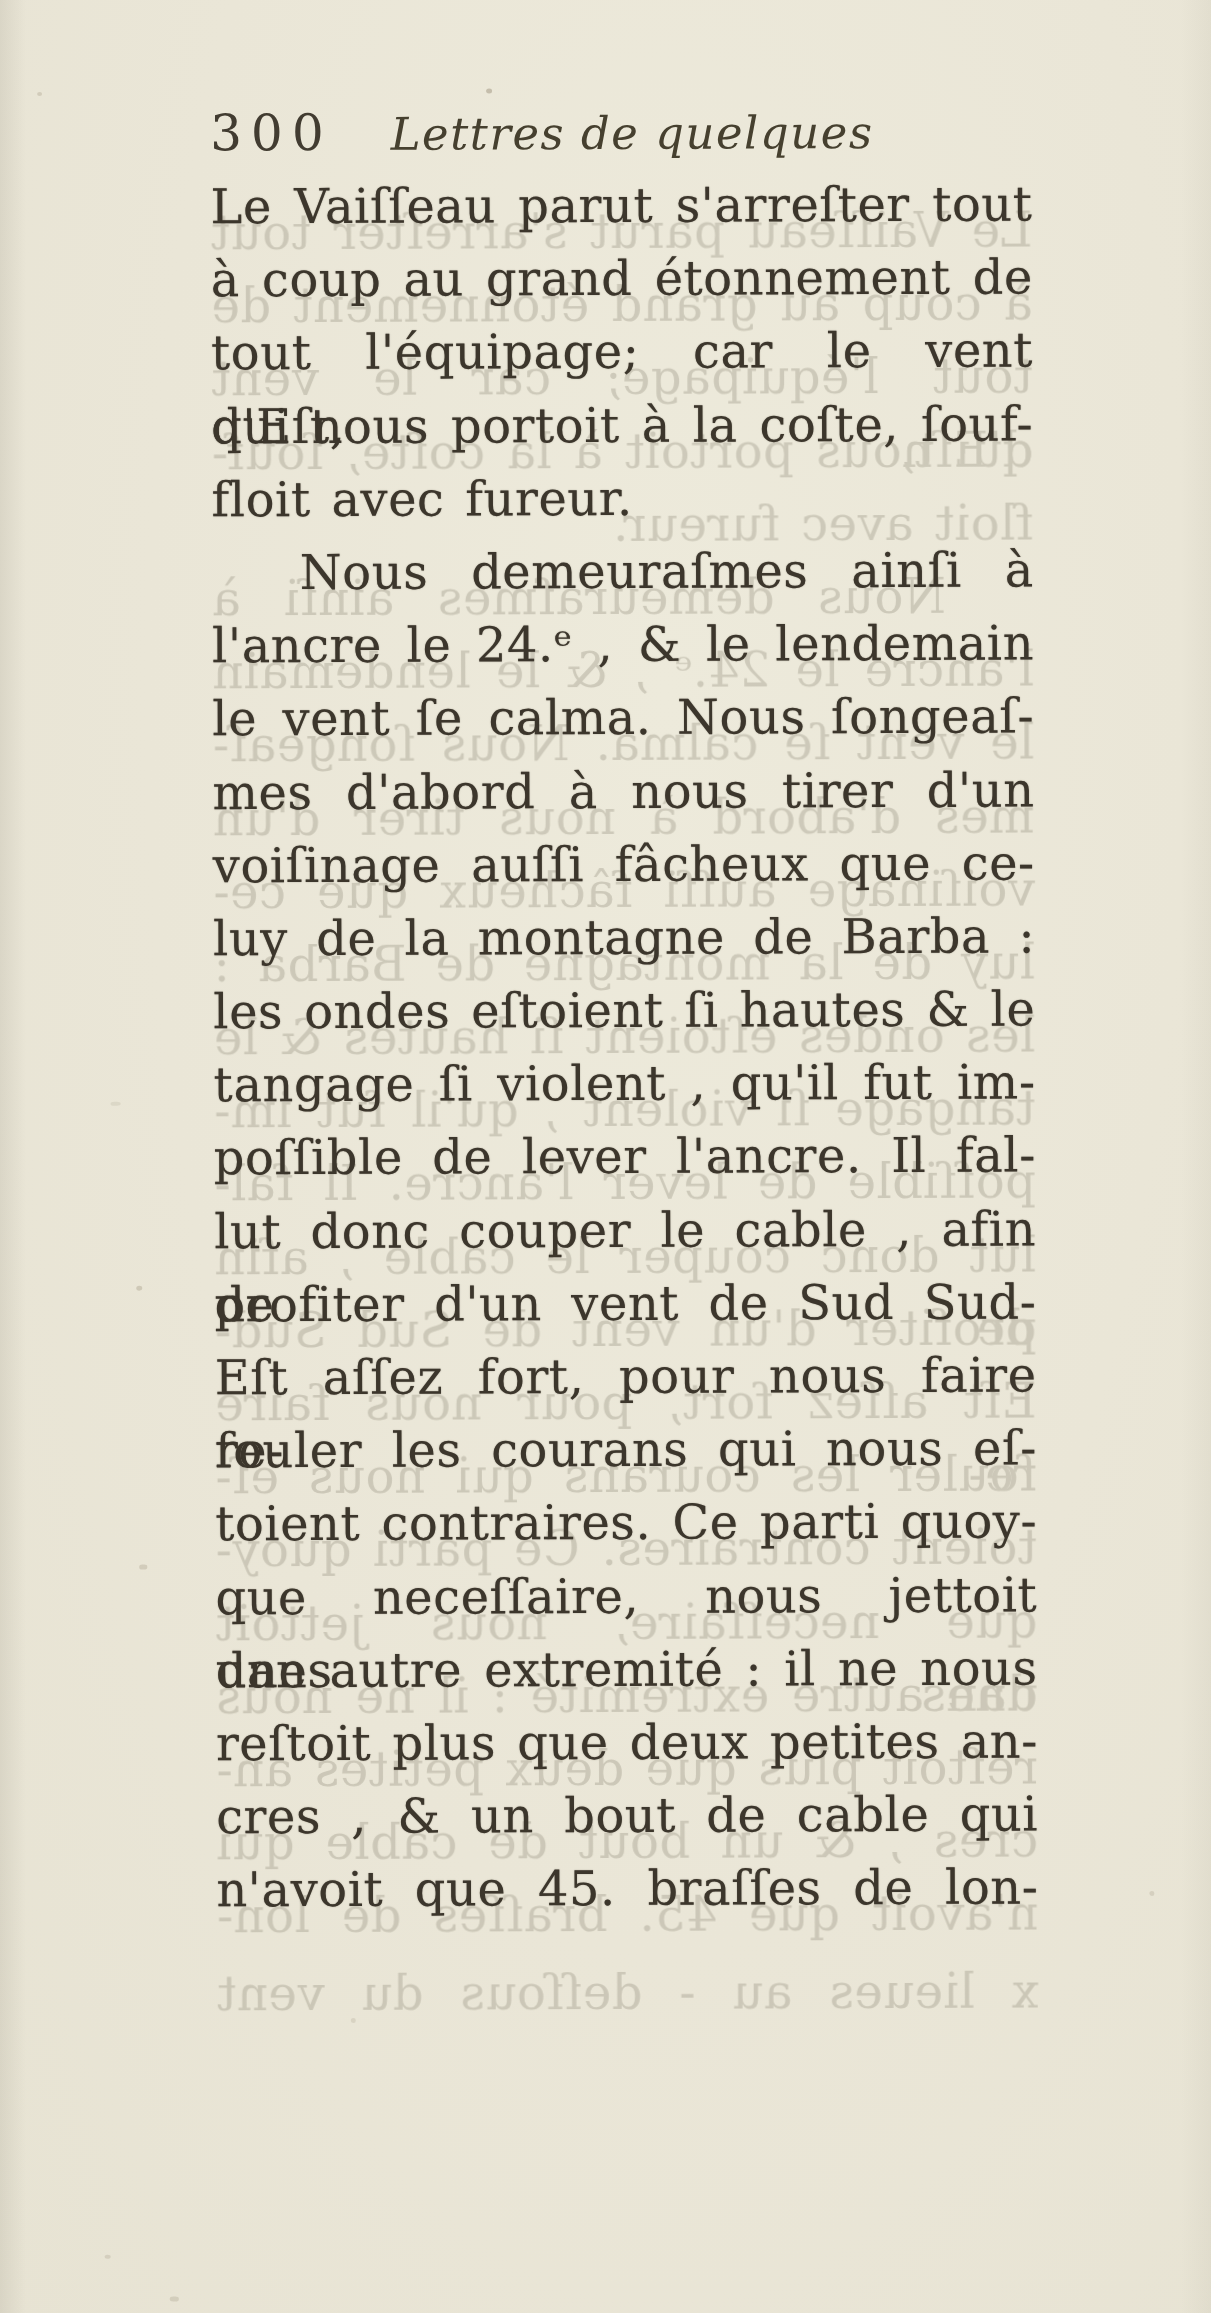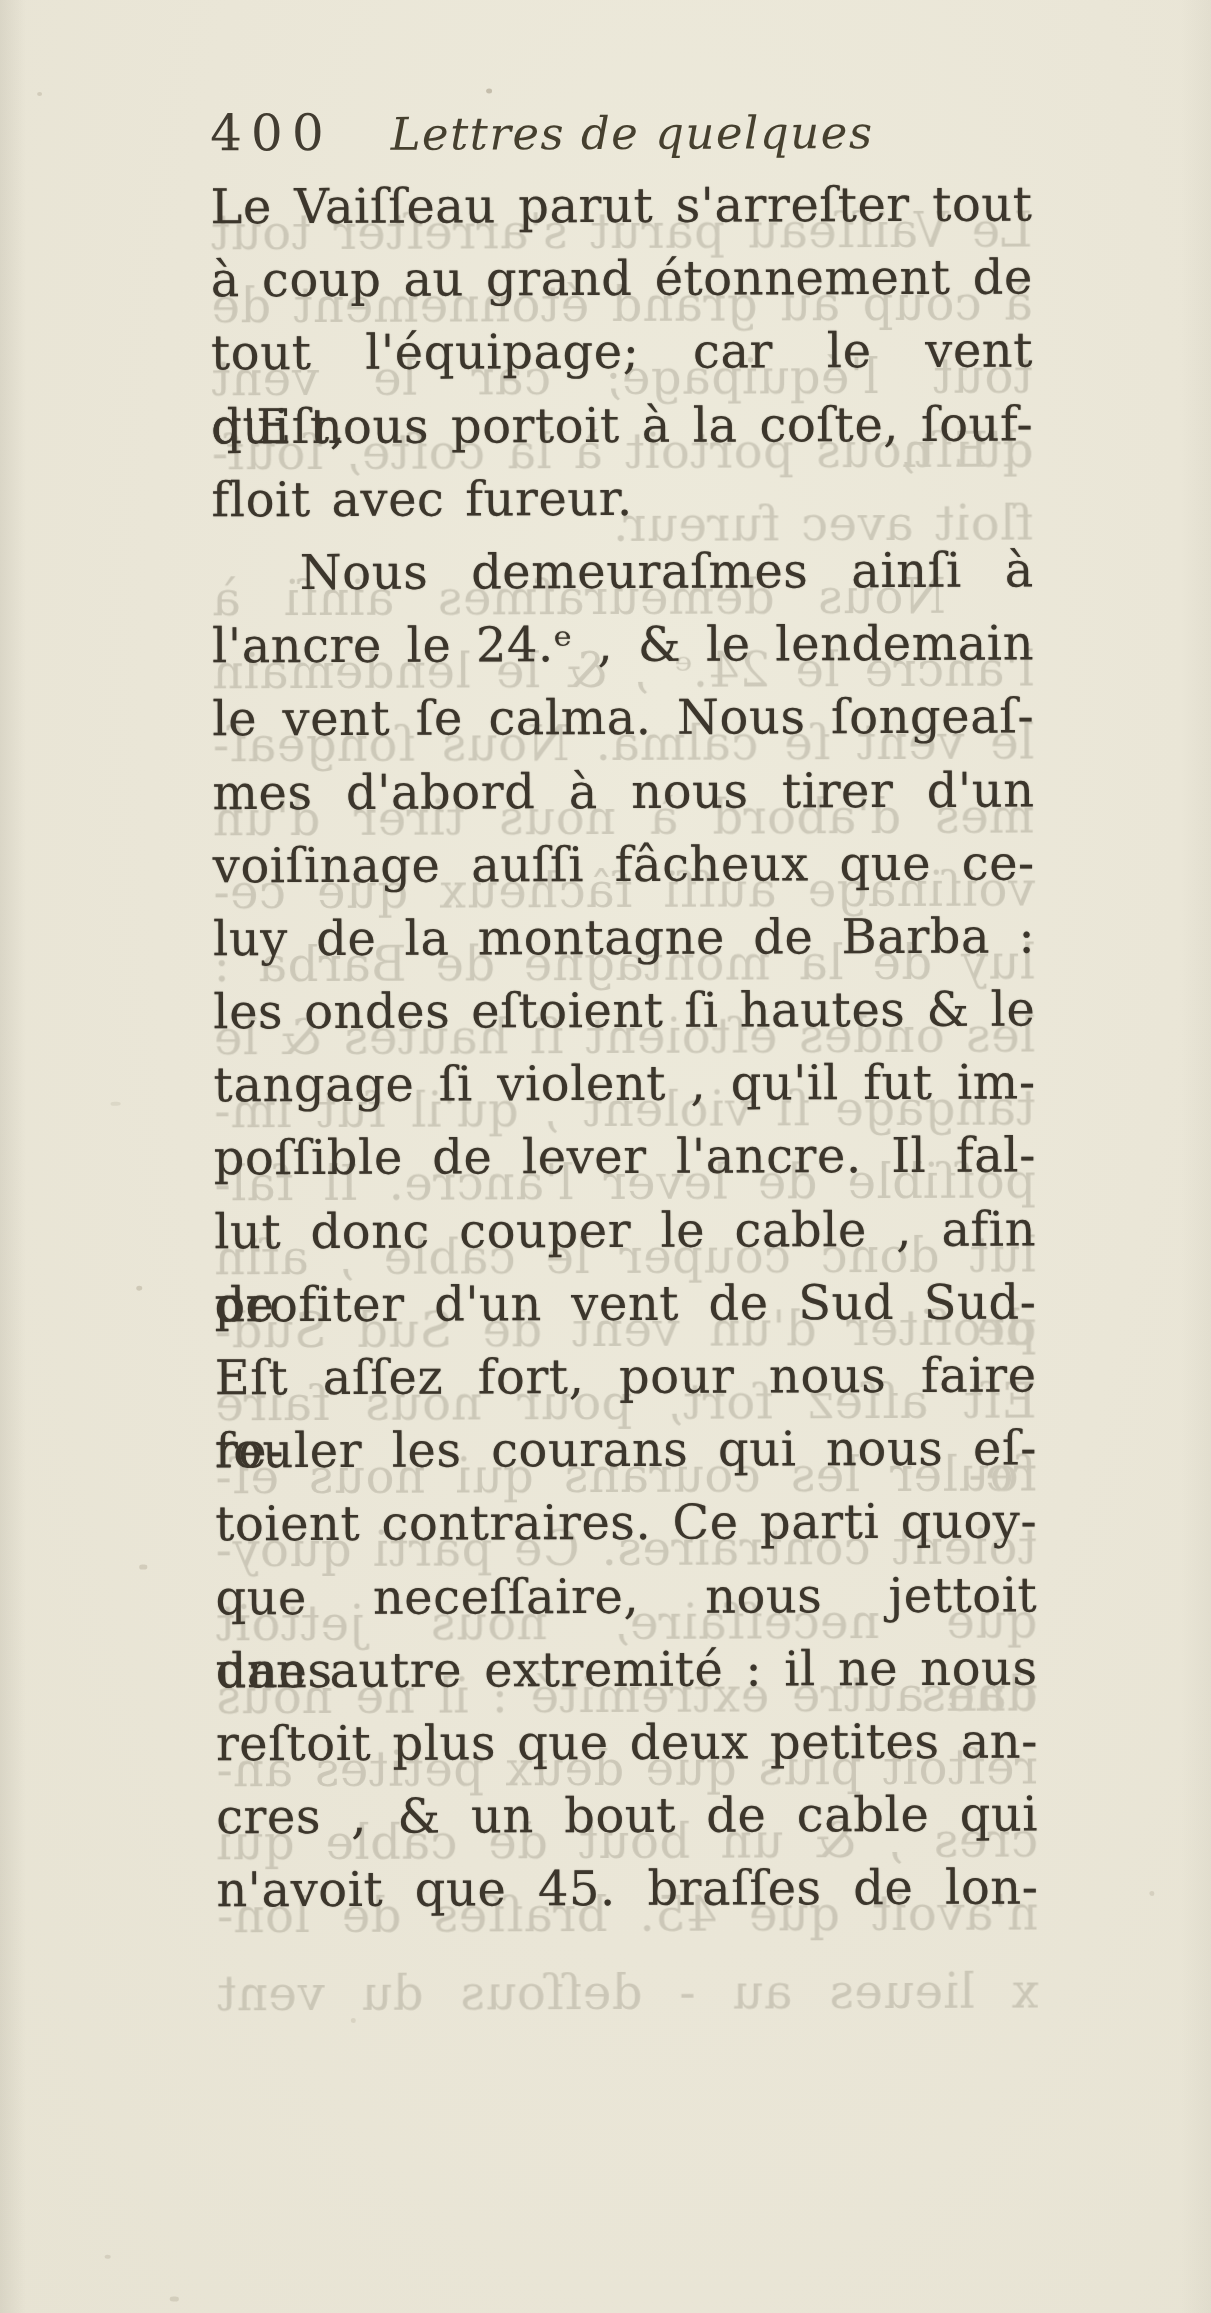--- a/index.html
+++ b/index.html
@@ -103,21 +103,21 @@
         <div class="bodyline j">que neceſſaire, nous jettoit dans</div>
         <div class="bodyline j">une autre extremité : il ne nous</div>
         <div class="bodyline j">reſtoit plus que deux petites an-</div>
         <div class="bodyline j">cres , &amp; un bout de cable qui</div>
         <div class="bodyline j">n'avoit que 45. braſſes de lon-</div>
         <div class="bodyline j ghostextra">x lieues au - deſſous du vent</div>
       </div>
 
     <div class="textblock">
       <div class="header">
-        <span class="pnum">400</span>
+        <span class="pnum">300</span>
         <span class="rtitle">Lettres de quelques</span>
       </div>
       <div>
           <div class="bodyline j">Le Vaiſſeau parut s'arreſter tout</div>
           <div class="bodyline j">à coup au grand étonnement de</div>
           <div class="bodyline j">tout l'équipage; car le vent d'Eſt,</div>
           <div class="bodyline j">qui nous portoit à la coſte, ſouf-</div>
           <div class="bodyline end">floit avec fureur.</div>
           <div class="bodyline j indent">Nous demeuraſmes ainſi à</div>
           <div class="bodyline j">l'ancre le 24.ᵉ , &amp; le lendemain</div>

